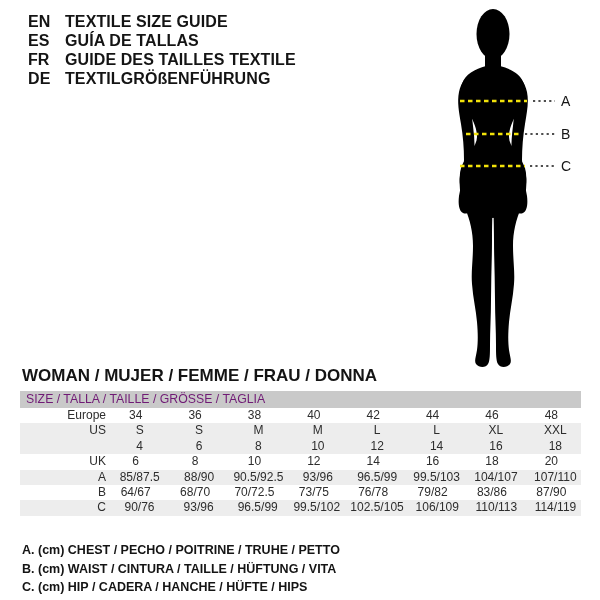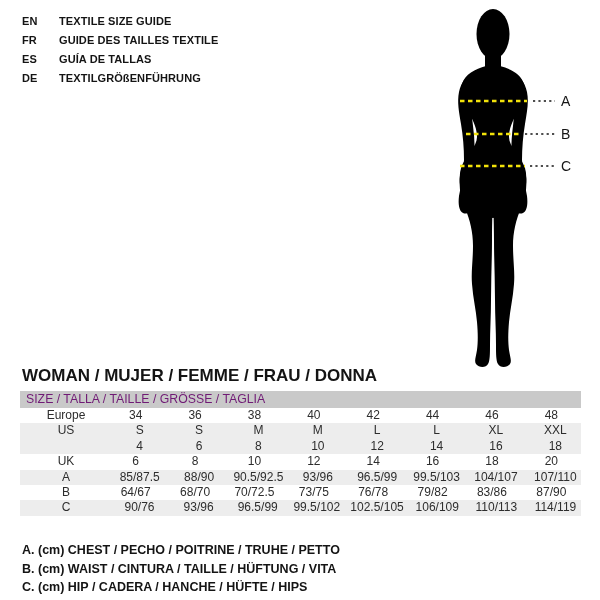--- a/index.html
+++ b/index.html
@@ -2,60 +2,60 @@
 <html><head>
 <meta charset="utf-8">
 <style>
   html,body{margin:0;padding:0;background:#fff;}
   .page{position:relative;width:600px;height:600px;background:#ffffff;
         font-family:"Liberation Sans",sans-serif;overflow:hidden;}
 
   
   .lang-block{position:absolute;left:22px;top:12px;}
   .lang-row{display:grid;grid-template-columns:37px auto;height:19px;line-height:19px;}
-  .lang-row span{font-weight:bold;font-size:11px;color:#141414;letter-spacing:0.1px;white-space:nowrap;}
+  .lang-row span{font-weight:bold;font-size:16px;color:#141414;letter-spacing:0.1px;white-space:nowrap;margin-left:6px;}
 
   
   .figure-wrap{position:absolute;left:415px;top:0;width:185px;height:380px;}
   .figure-wrap svg{display:block;}
   .marker-letter{font-family:"Liberation Sans",sans-serif;font-size:14px;fill:#151515;}
 
   
   .section-title{position:absolute;left:22px;top:366px;font-size:17px;font-weight:bold;color:#141414;}
 
   
   .size-table{position:absolute;left:20px;top:391px;width:561px;font-size:12px;color:#2d2d2d;}
   .thead{background:#c9c9c9;height:17px;line-height:17px;padding-left:6px;
          font-size:12.3px;color:#701a75;}
   .trow{display:grid;grid-template-columns:86px repeat(8,1fr);height:15.4px;line-height:15.4px;}
   .trow.shaded{background:#ededed;gap:8px;}
   .tcell{text-align:center;white-space:nowrap;}
-  .tcell.label{text-align:center;padding-left:6px;}
+  .tcell.label{text-align:right;padding-left:6px;}
 
   
   .legend{position:absolute;left:22px;top:541px;}
   .legend-line{height:18.5px;line-height:18.5px;font-weight:bold;font-size:12.5px;color:#141414;white-space:nowrap;}
 </style>
 </head>
 <body>
 
 <div class="page">
 
   <div class="lang-block">
     <div class="lang-row">
       <span>EN</span>
       <span>TEXTILE SIZE GUIDE</span>
     </div>
     <div class="lang-row">
+      <span>ES</span>
+      <span>GUÍA DE TALLAS</span>
+    </div>
+    <div class="lang-row">
       <span>FR</span>
       <span>GUIDE DES TAILLES TEXTILE</span>
-    </div>
-    <div class="lang-row">
-      <span>ES</span>
-      <span>GUÍA DE TALLAS</span>
     </div>
     <div class="lang-row">
       <span>DE</span>
       <span>TEXTILGRÖßENFÜHRUNG</span>
     </div>
   </div>
 
   <div class="figure-wrap">
     <svg width="185" height="380" viewBox="0 0 185 380">
       <g fill="#000000">

